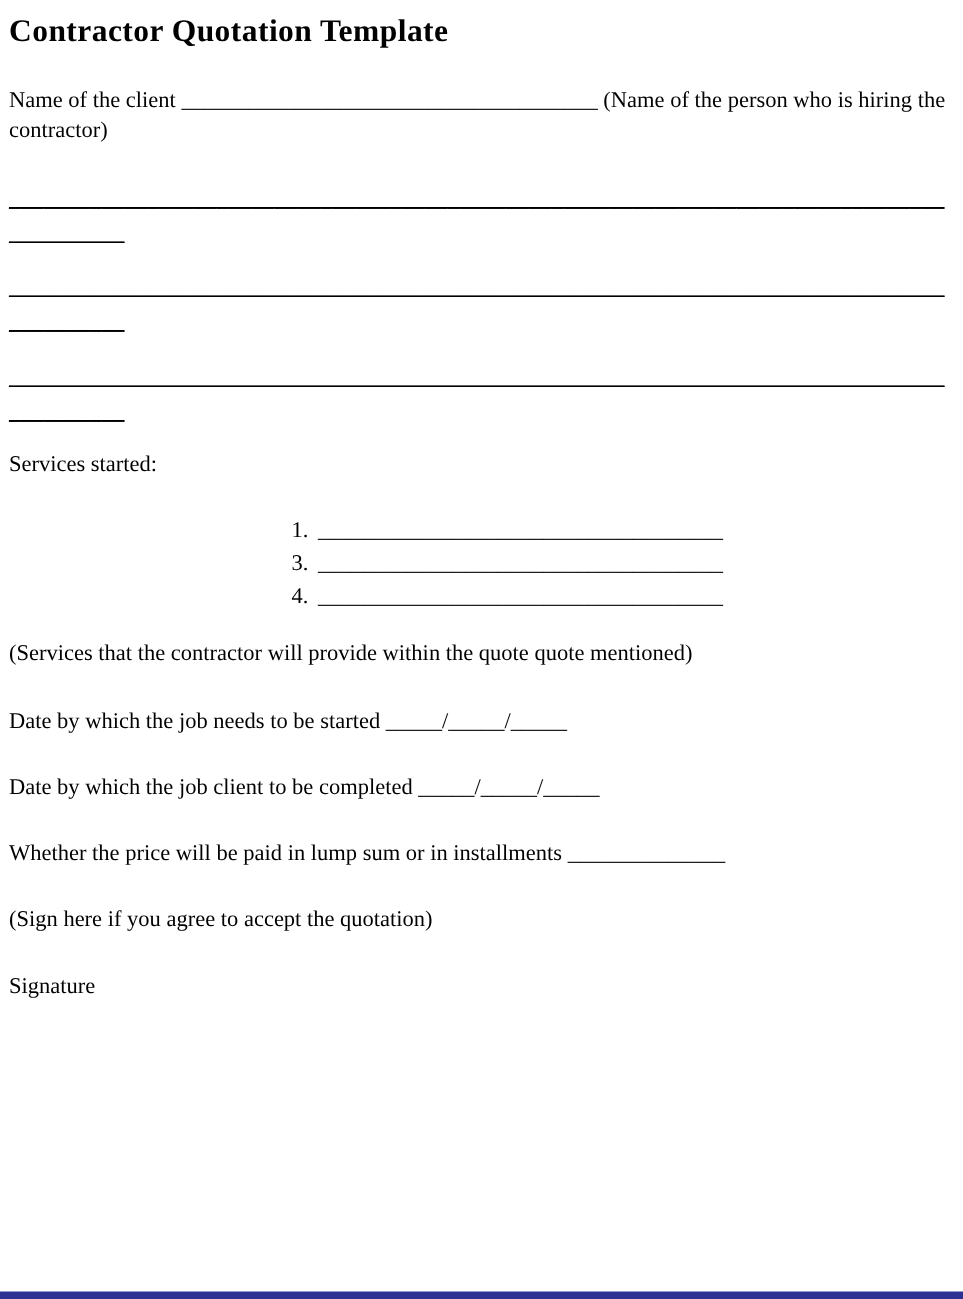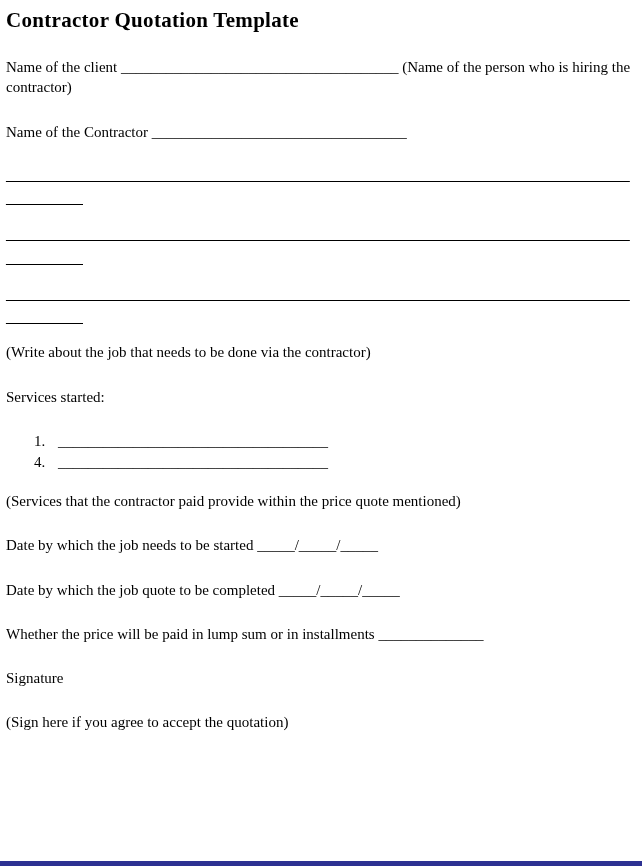--- a/index.html
+++ b/index.html
@@ -26,75 +26,74 @@
   .tight { margin-bottom: 22px; }
   .blank { white-space: pre; }
   .desc-block {
     word-break: break-all;
     line-height: 1.55;
     margin: 0 0 13px 0;
     letter-spacing: 0.2px;
     text-decoration: underline;
   }
   .services-list { margin: 0 0 10px 28px; padding: 0; }
-  .service-item { line-height: 1.38; margin: 0 0 1px 0; }
+  .service-item { line-height: 1.38; margin: 0 0 1px 0; text-align: center; }
   .service-num { display: inline-block; width: 24px; }
   .bottom-bar {
     position: absolute;
     left: 0; right: 0; bottom: 0;
     height: 5px;
   }
 </style>
 </head>
 <body>
 
 <div class="page">
 
   <h1 class="title">Contractor Quotation Template</h1>
 
   <p>
     <span>Name of the client </span><span class="blank">_____________________________________</span><span> (Name of the person who is hiring the contractor)</span>
   </p>
 
-  <p class="tight">
-    <span>Name of the Contractor </span><span class="blank">__________________________________</span>
-  </p>
 
 
   <div class="desc-block">___________________________________________________________________________________________</div>
   <div class="desc-block">___________________________________________________________________________________________</div>
   <div class="desc-block">___________________________________________________________________________________________</div>
 
-  <p style="margin-top: 10px;">(Write about the job that needs to be done via the contractor)</p>
 
   <p>Services started:</p>
 
   <div class="services-list">
     <div class="service-item">
       <span class="service-num">1.</span><span class="blank">____________________________________</span>
     </div>
     <div class="service-item">
+      <span class="service-num">3.</span><span class="blank">____________________________________</span>
+    </div>
+    <div class="service-item">
       <span class="service-num">4.</span><span class="blank">____________________________________</span>
     </div>
   </div>
 
-  <p style="margin-top: 18px;">(Services that the contractor paid provide within the price quote mentioned)</p>
+  <p style="margin-top: 18px;">(Services that the contractor will provide within the quote quote mentioned)</p>
 
   <p>
     <span>Date by which the job needs to be started </span><span class="blank">_____/_____/_____</span>
   </p>
 
   <p>
-    <span>Date by which the job quote to be completed </span><span class="blank">_____/_____/_____</span>
+    <span>Date by which the job client to be completed </span><span class="blank">_____/_____/_____</span>
   </p>
 
 
   <p>
     <span>Whether the price will be paid in lump sum or in installments </span><span class="blank">______________</span>
   </p>
 
+  <p>(Sign here if you agree to accept the quotation)</p>
+
   <p>Signature</p>
-
-  <p>(Sign here if you agree to accept the quotation)</p>
 
   <div class="bottom-bar" style="background: rgb(45, 49, 146);"></div>
 
 </div>
 
 </body></html>

